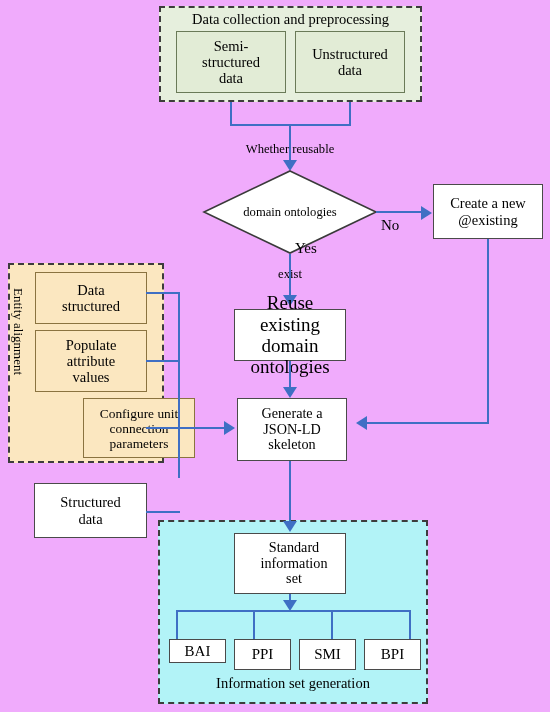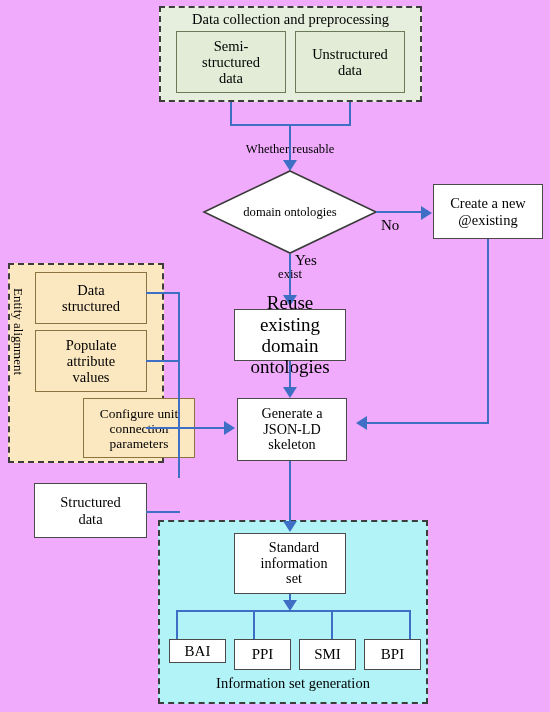--- a/index.html
+++ b/index.html
@@ -80,21 +80,21 @@
       <div>exist</div>
     </div>
   </div>
 
   <div class="edge h" style="left:376px;top:211px;width:48px;"></div>
   <div class="arw right" style="left:421px;top:206px;"></div>
   <div class="elabel" style="left:381px;top:186px;font-size:15px;margin-top:31px;">No</div>
 
   <div class="edge v" style="left:289px;top:254px;height:44px;"></div>
   <div class="arw down" style="left:283px;top:295px;"></div>
-  <div class="elabel" style="left:295px;top:252px;font-size:15px;">Yes</div>
+  <div class="elabel" style="left:295px;top:240px;font-size:15px;">Yes</div>
 
   <div class="node" style="left:433px;top:184px;width:110px;height:55px;font-size:14.5px;">
     <span>
       <b style="font-weight:normal;display:block">Create a new</b>
       <b style="font-weight:normal;display:block">@existing</b>
     </span>
   </div>
 
   <div class="edge v" style="left:487px;top:239px;height:185px;"></div>
   <div class="edge h" style="left:367px;top:422px;width:122px;"></div>

